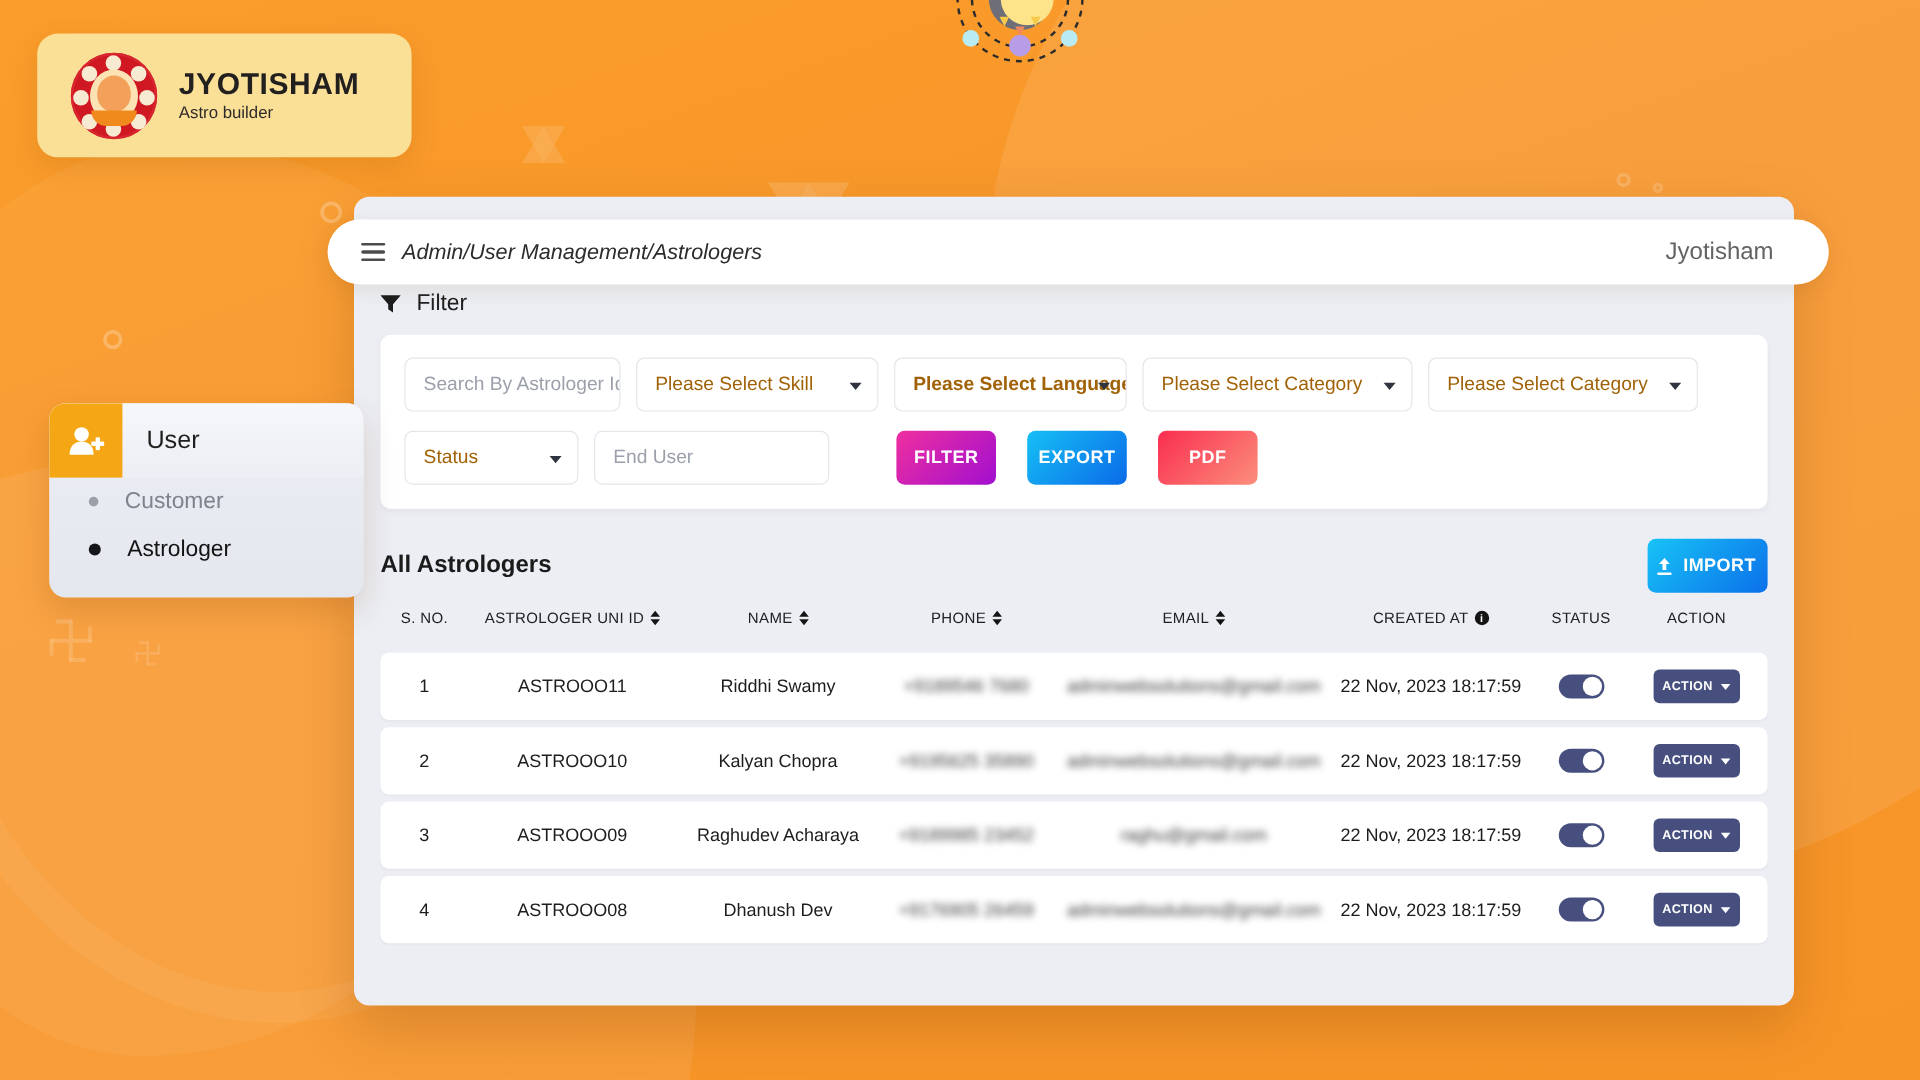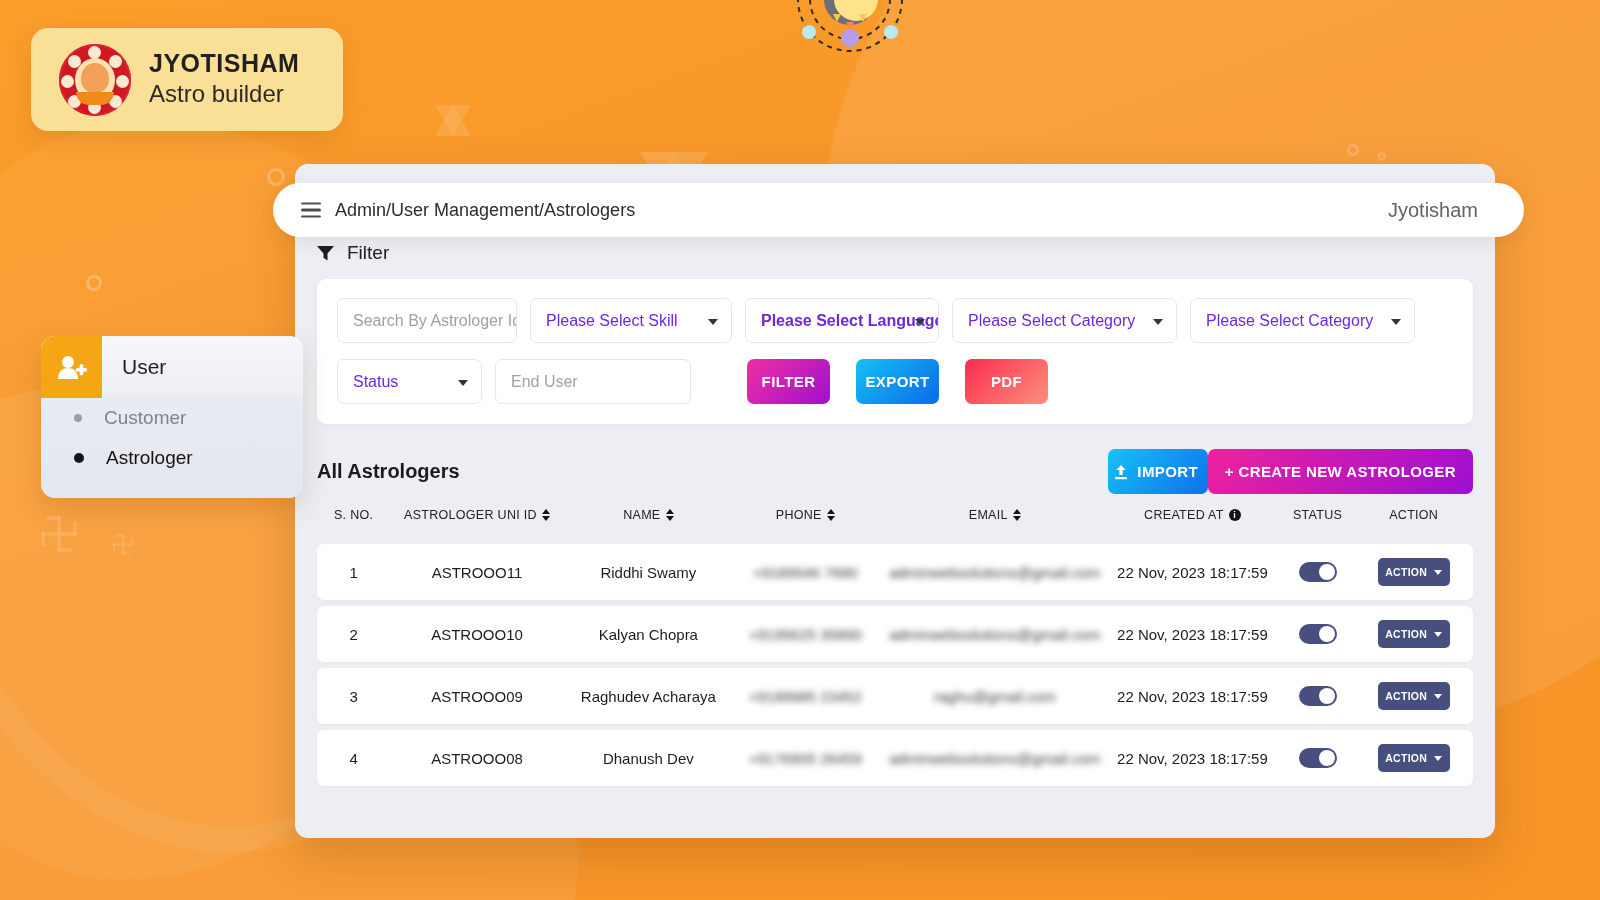--- a/index.html
+++ b/index.html
@@ -122,21 +122,21 @@
     width: 13px; height: 13px;
     border-radius: 50%;
     background: #f6ead2;
   }
   .logo-text { display: flex; flex-direction: column; justify-content: center; }
   .logo-title {
     font-size: 25px; font-weight: 700; letter-spacing: .5px;
     color: #221f1f; line-height: 1.05;
   }
   .logo-sub {
-    font-size: 24px; color: #2d2a2a; line-height: 1.3;
+    font-size: 14px; color: #2d2a2a; line-height: 1.3;
     margin-top: 1px;
   }
 
   
   .sidebar {
     position: absolute;
     left: 41px; top: 336px;
     width: 262px;
     background: linear-gradient(180deg, #eceef4 0%, #e4e7ee 100%);
     border-radius: 14px 14px 14px 14px;
@@ -194,21 +194,21 @@
     padding: 0 46px 0 62px;
   }
   .hamburger {
     position: absolute; left: 28px; top: 50%;
     transform: translateY(-50%);
     width: 20px; height: 15px;
     display: flex; flex-direction: column; justify-content: space-between;
     cursor: pointer;
   }
   .hamburger span { display: block; height: 2.4px; background: #4c4c4c; border-radius: 2px; }
-  .crumb { font-size: 18px; color: #2c2c2c; }
+  .crumb { font-size: 18px; color: #2c2c2c; font-style: italic; }
   .brand-right { margin-left: auto; font-size: 20px; color: #636363; }
 
   
   .content { padding: 78px 22px 0 22px; }
 
   .filter-head {
     display: flex; align-items: center; gap: 13px;
     padding-left: 0; margin-bottom: 15px;
   }
   .funnel { width: 17px; height: 16px; flex: none; }
@@ -229,21 +229,21 @@
     border-radius: 7px;
     display: flex; align-items: center;
     padding: 0 15px;
     font-size: 16px;
     color: #9ba0ab;
     background: #fff;
     position: relative;
     white-space: nowrap;
     overflow: hidden;
   }
-  .fld.sel { color: #6d28d9; padding-right: 21px; }
+  .fld.sel { color: #a16207; padding-right: 21px; }
   .caret {
     position: absolute; right: 13px; top: 50%;
     margin-top: -2px;
     width: 0; height: 0;
     border-left: 5.5px solid transparent;
     border-right: 5.5px solid transparent;
     border-top: 6.5px solid #2f3440;
   }
   .w-search { width: 180px; }
   .w-skill { width: 202px; }
@@ -519,21 +519,20 @@
     <div class="table-head-row">
       <div class="table-title">All Astrologers</div>
       <div class="head-actions">
         <button class="btn btn-import">
           <svg width="16" height="16" viewBox="0 0 16 16">
             <path d="M8 1 L12.5 6 H9.6 V11 H6.4 V6 H3.5 Z" fill="#fff"></path>
             <rect x="2" y="13" width="12" height="2.2" rx="1" fill="#fff"></rect>
           </svg>
           <span>IMPORT</span>
         </button>
-        <button class="btn btn-create">+ CREATE NEW ASTROLOGER</button>
       </div>
     </div>
 
     <div class="table">
       <div class="thead">
         <div class="th c-sno">
           <span>S. NO.</span>
         </div>
         <div class="th c-uid">
           <span>ASTROLOGER UNI ID</span>

